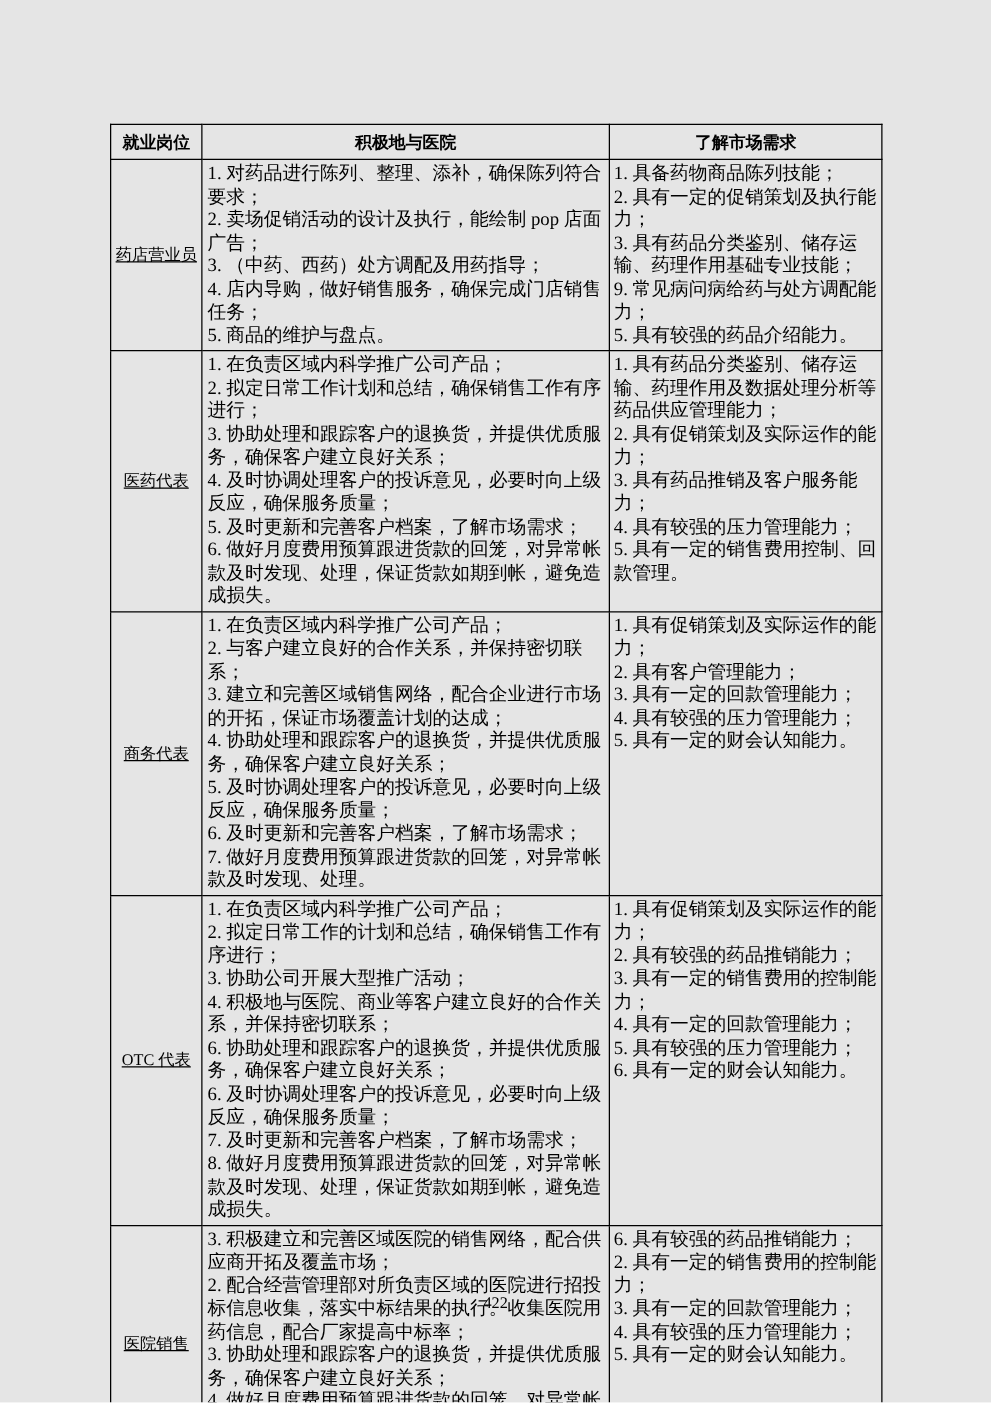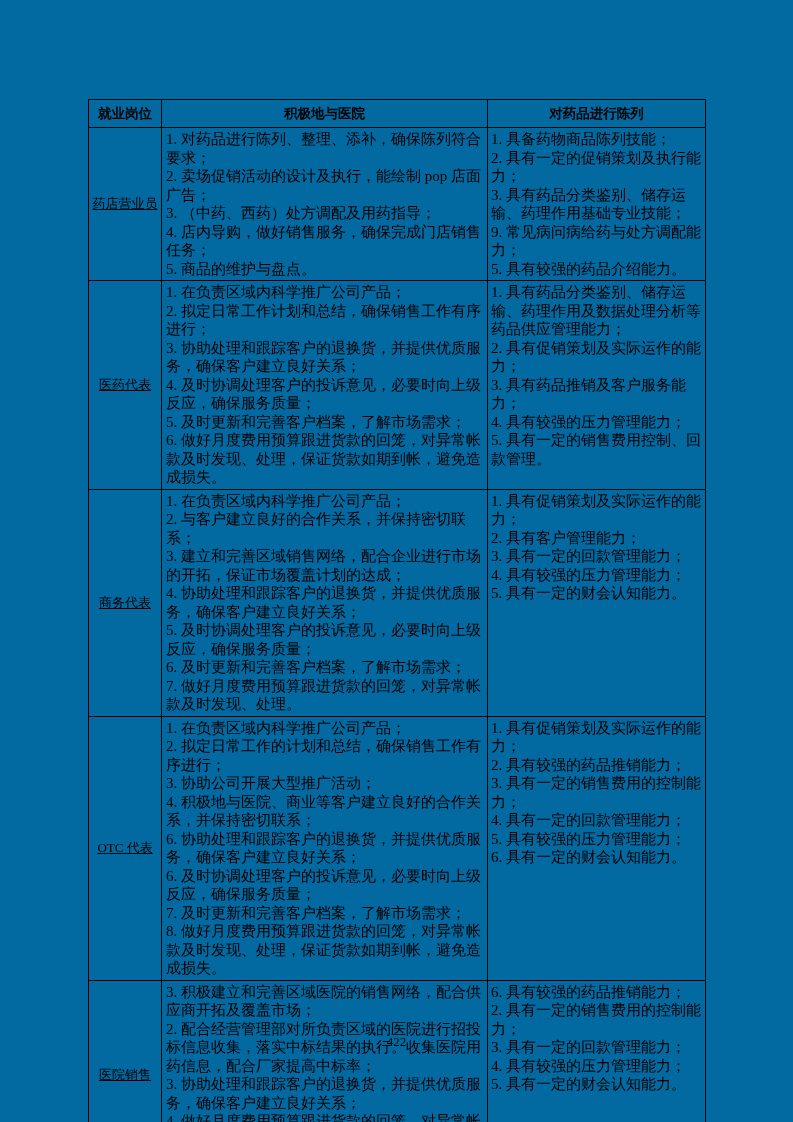--- a/index.html
+++ b/index.html
@@ -12,21 +12,21 @@
     height: 1122px;
     position: relative;
     font-family: "Liberation Serif", "DejaVu Serif", serif;
     color: #000000;
   }
   .doc-page {
     position: absolute;
     left: 0; top: 0;
     width: 793px;
     height: 1122px;
-    background: #0369a1;
+    background: #e5e5e5;
     overflow: hidden;
   }
   table.job-table {
     position: absolute;
     left: 88px;
     top: 99px;
     width: 617px;
     border-collapse: collapse;
     table-layout: fixed;
   }
@@ -83,21 +83,21 @@
   <table class="job-table">
     <colgroup>
       <col style="width:73px">
       <col style="width:326px">
       <col style="width:218px">
     </colgroup>
     <thead>
       <tr>
         <th>就业岗位</th>
         <th>积极地与医院</th>
-        <th>对药品进行陈列</th>
+        <th>了解市场需求</th>
       </tr>
     </thead>
     <tbody>
         <tr>
           <td class="pos-cell">
             <div class="item">药店营业员</div>
           </td>
           <td class="content-cell">
             <div class="item">1. 对药品进行陈列、整理、添补，确保陈列符合要求；</div>
             <div class="item">2. 卖场促销活动的设计及执行，能绘制 pop 店面广告；</div>

